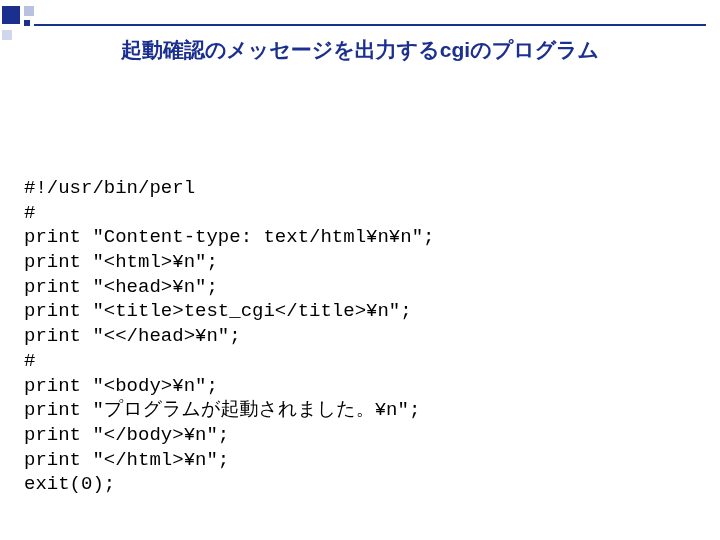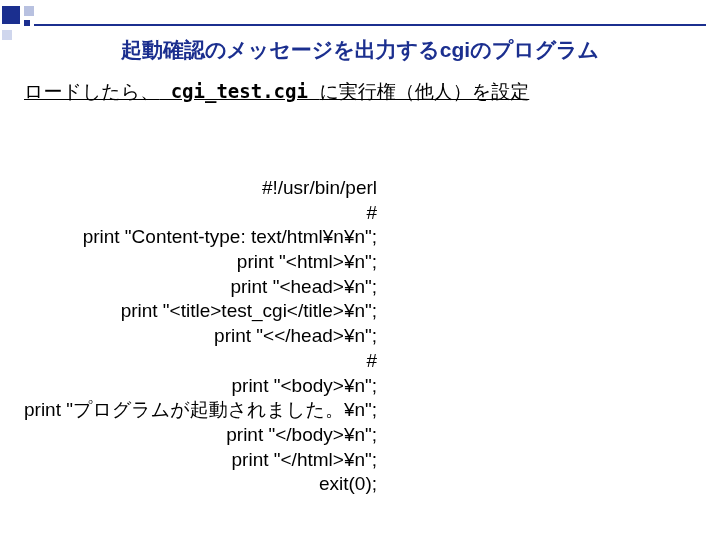--- a/index.html
+++ b/index.html
@@ -88,43 +88,39 @@
     white-space: nowrap;
   }
   .intro .u { text-decoration: underline; }
   .intro .mono { font-family: "MS Gothic", monospace; font-weight: bold; }
   .intro .monoN { font-family: "MS Gothic", monospace; }
 
   .code {
     position: absolute;
     top: 176px;
     left: 24px;
-    font-family: Liberation Sans, sans-serif;
+    font-family: Liberation Mono, monospace;
     font-size: 19px;
     line-height: 1.3;
     white-space: pre;
-    text-align: right;
   }
 </style>
 </head>
 <body>
 
 <div class="slide">
 
   <div class="ornament">
     <div class="orn-big"></div>
     <div class="orn-s1"></div>
     <div class="orn-s2"></div>
     <div class="orn-s3"></div>
   </div>
   <div class="rule-top"></div>
 
   <div class="title">起動確認のメッセージを出力するcgiのプログラム</div>
 
   <div class="intro">
-    <div class="u">
-      <span>ロードしたら、</span><span class="mono"> cgi_test.cgi </span><span>に実行権（他人）を設定</span>
-    </div>
   </div>
 
   <div class="code"><div>#!/usr/bin/perl</div><div>#</div><div>print "Content-type: text/html¥n¥n";</div><div>print "&lt;html&gt;¥n";</div><div>print "&lt;head&gt;¥n";</div><div>print "&lt;title&gt;test_cgi&lt;/title&gt;¥n";</div><div>print "&lt;&lt;/head&gt;¥n";</div><div>#</div><div>print "&lt;body&gt;¥n";</div><div>print "プログラムが起動されました。¥n";</div><div>print "&lt;/body&gt;¥n";</div><div>print "&lt;/html&gt;¥n";</div><div>exit(0);</div></div>
 
 </div>
 
 </body></html>

